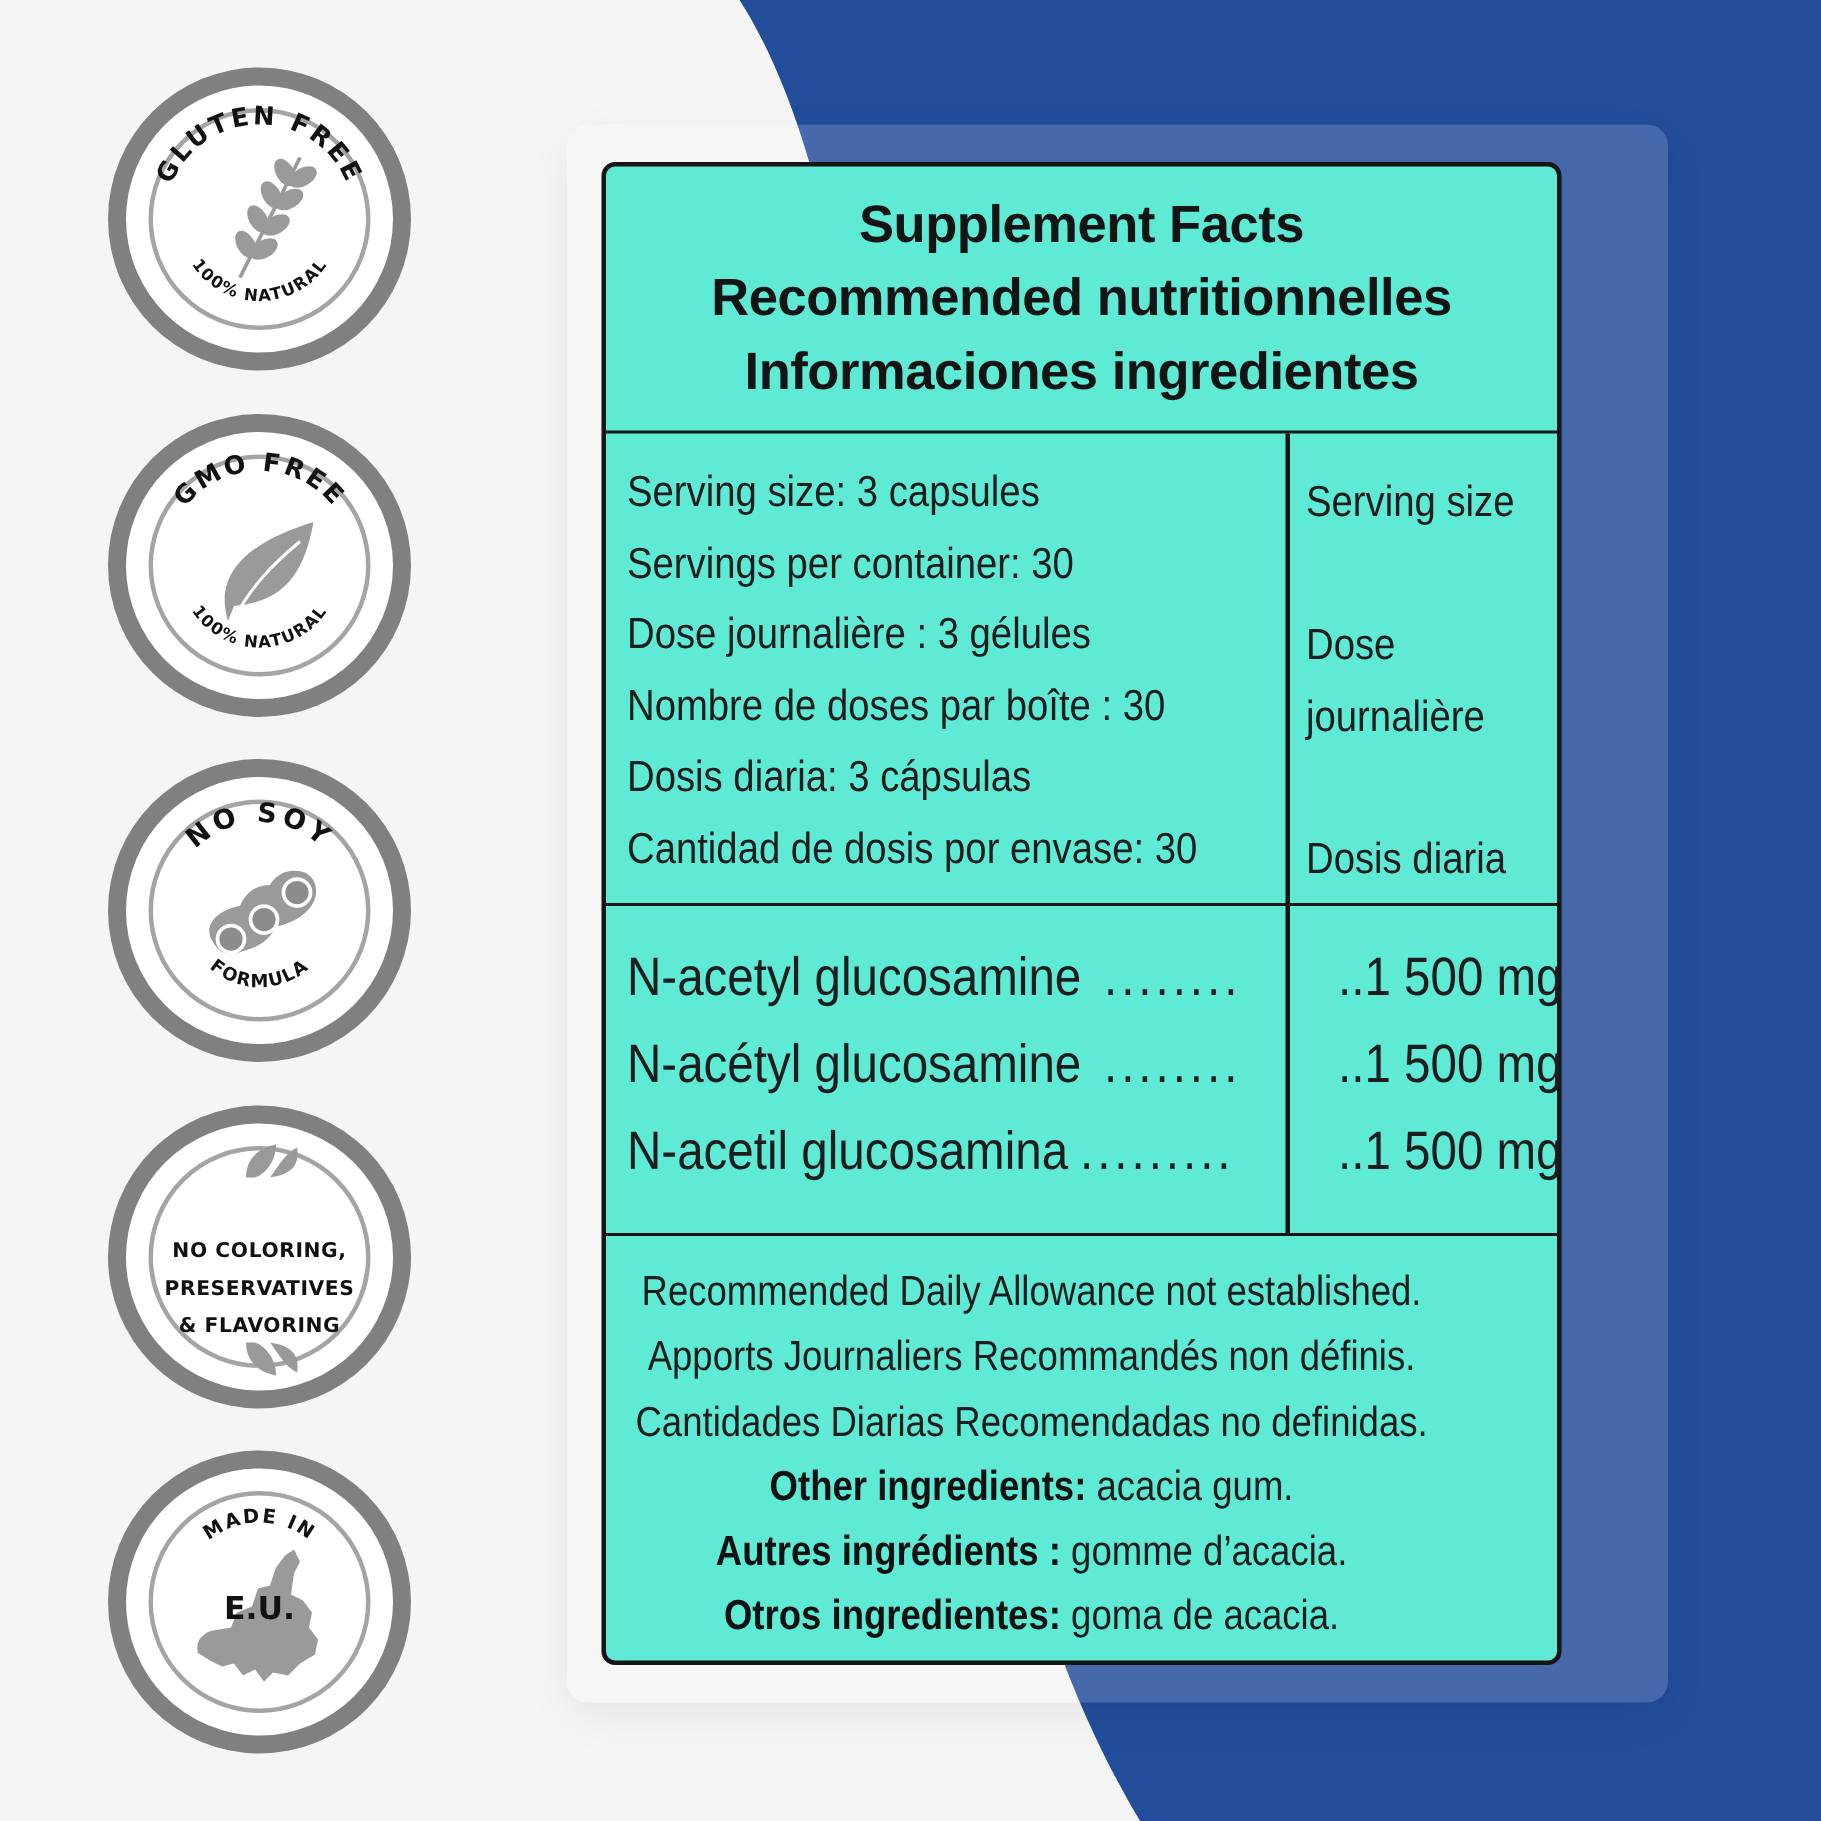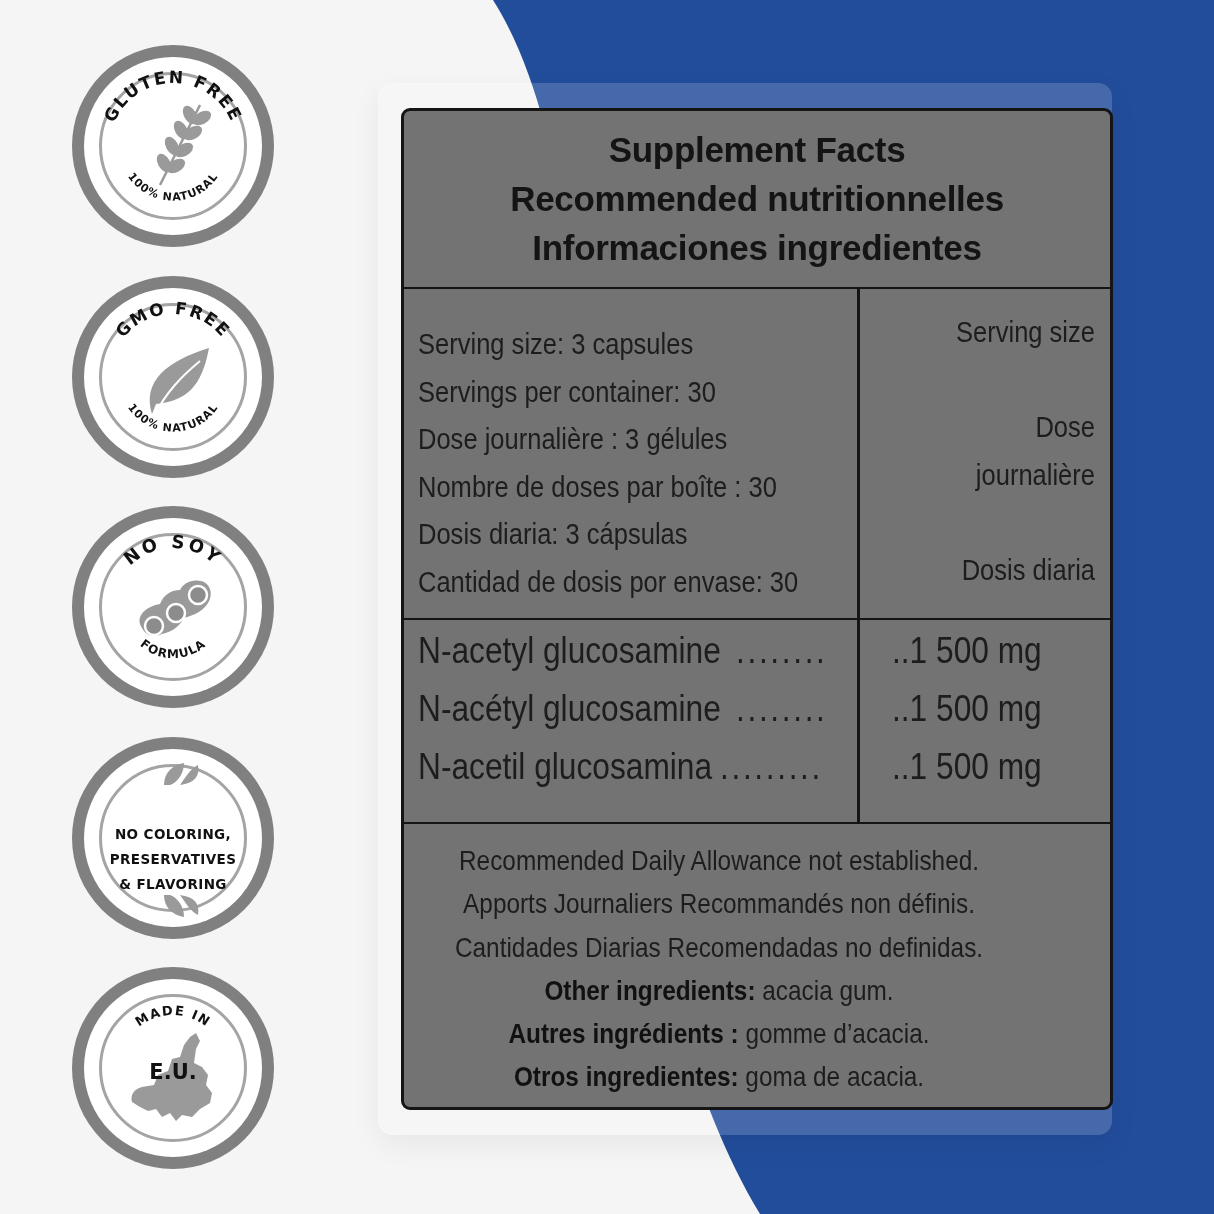--- a/index.html
+++ b/index.html
@@ -28,48 +28,47 @@
     font-family:"DejaVu Sans", sans-serif; font-weight:bold; color:#111;
     font-size:13.5px; letter-spacing:0.4px; line-height:25px;
   }
   
   .card-shadow {
     position:absolute; left:378px; top:83px; width:734px; height:1052px;
     border-radius:14px; background:rgba(255,255,255,0.16);
     box-shadow: 0 10px 30px rgba(0,0,0,0.06);
   }
   .label {
-    position:absolute; left:401px; top:108px; width:712px; height:1002px;
-    box-sizing:border-box; border:3px solid #151515; border-radius:9px; background:#737373;
+    position:absolute; left:401px; top:108px; width:640px; height:1002px;
+    box-sizing:border-box; border:3px solid #151515; border-radius:9px; background:#5eead4;
     color:#1a1a1a;
   }
   .title-block {
     position:absolute; left:0; right:0; top:0; height:176px; text-align:center;
     border-bottom:2.5px solid #151515;
   }
   .title-line {
     display:block; font-family:"Liberation Sans", sans-serif; font-weight:bold;
     font-size:35px; line-height:49px; color:#141414; letter-spacing:-0.3px;
   }
   .title-line:first-child { margin-top:14px; }
   .serving-block {
     position:absolute; left:0; right:0; top:178px; height:313px;
     border-bottom:2.5px solid #151515;
-    margin-top:16px;
   }
   .col-divider {
     position:absolute; left:453px; top:178px; width:2.5px; height:533px; background:#151515;
   }
   .serving-left { position:absolute; left:14px; top:16px; }
   .serving-left span, .serving-right span {
     display:block; font-family:"Liberation Sans", sans-serif; font-size:29px; line-height:47.6px;
     color:#1d1d1d; transform:scaleX(0.88); transform-origin:left center; white-space:nowrap;
   }
   .serving-right {
-    position:absolute; left:456px; right:0; top:4px; text-align:right;
+    position:absolute; left:456px; right:0; top:23px; text-align:left;
   }
   .serving-right span { transform-origin:center center; }
   .gap-row { height:47.6px; }
   .ingredients-block {
     position:absolute; left:0; right:0; top:493px; height:218px;
     border-bottom:2.5px solid #151515;
   }
   .ing-row {
     position:absolute; left:14px; height:58px; font-family:"Liberation Sans", sans-serif;
     font-size:36px; color:#1d1d1d; white-space:nowrap;

